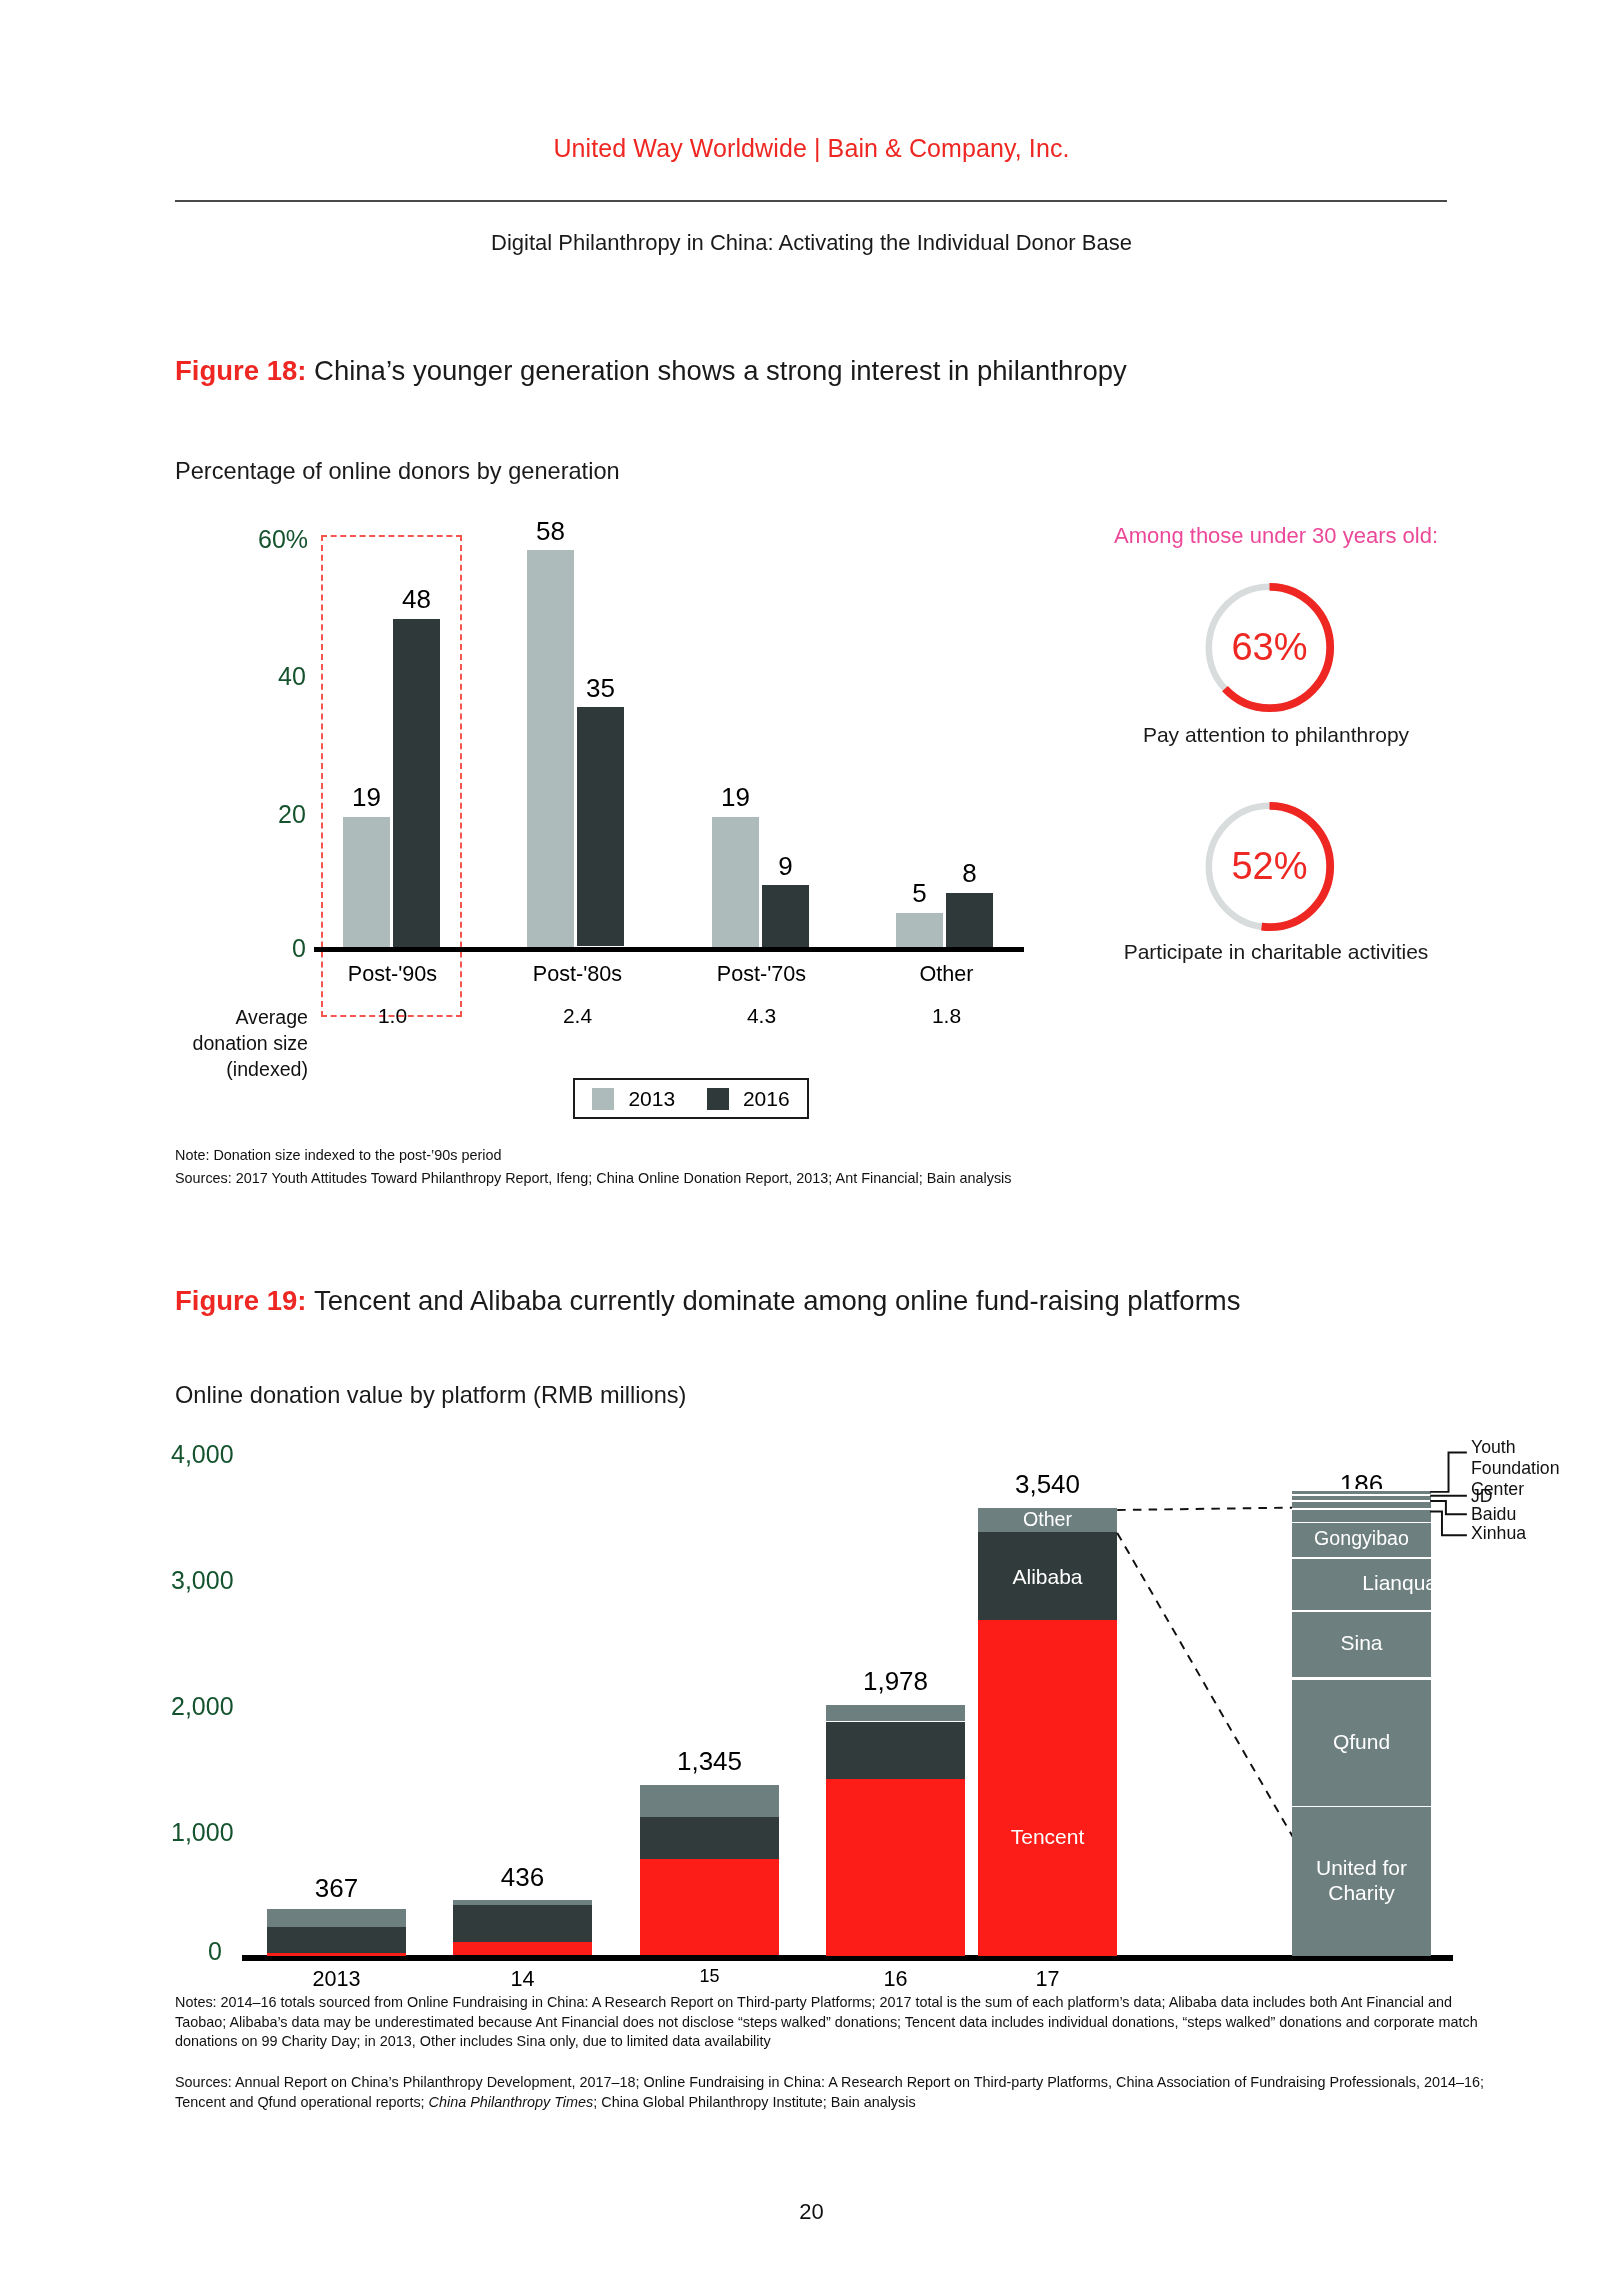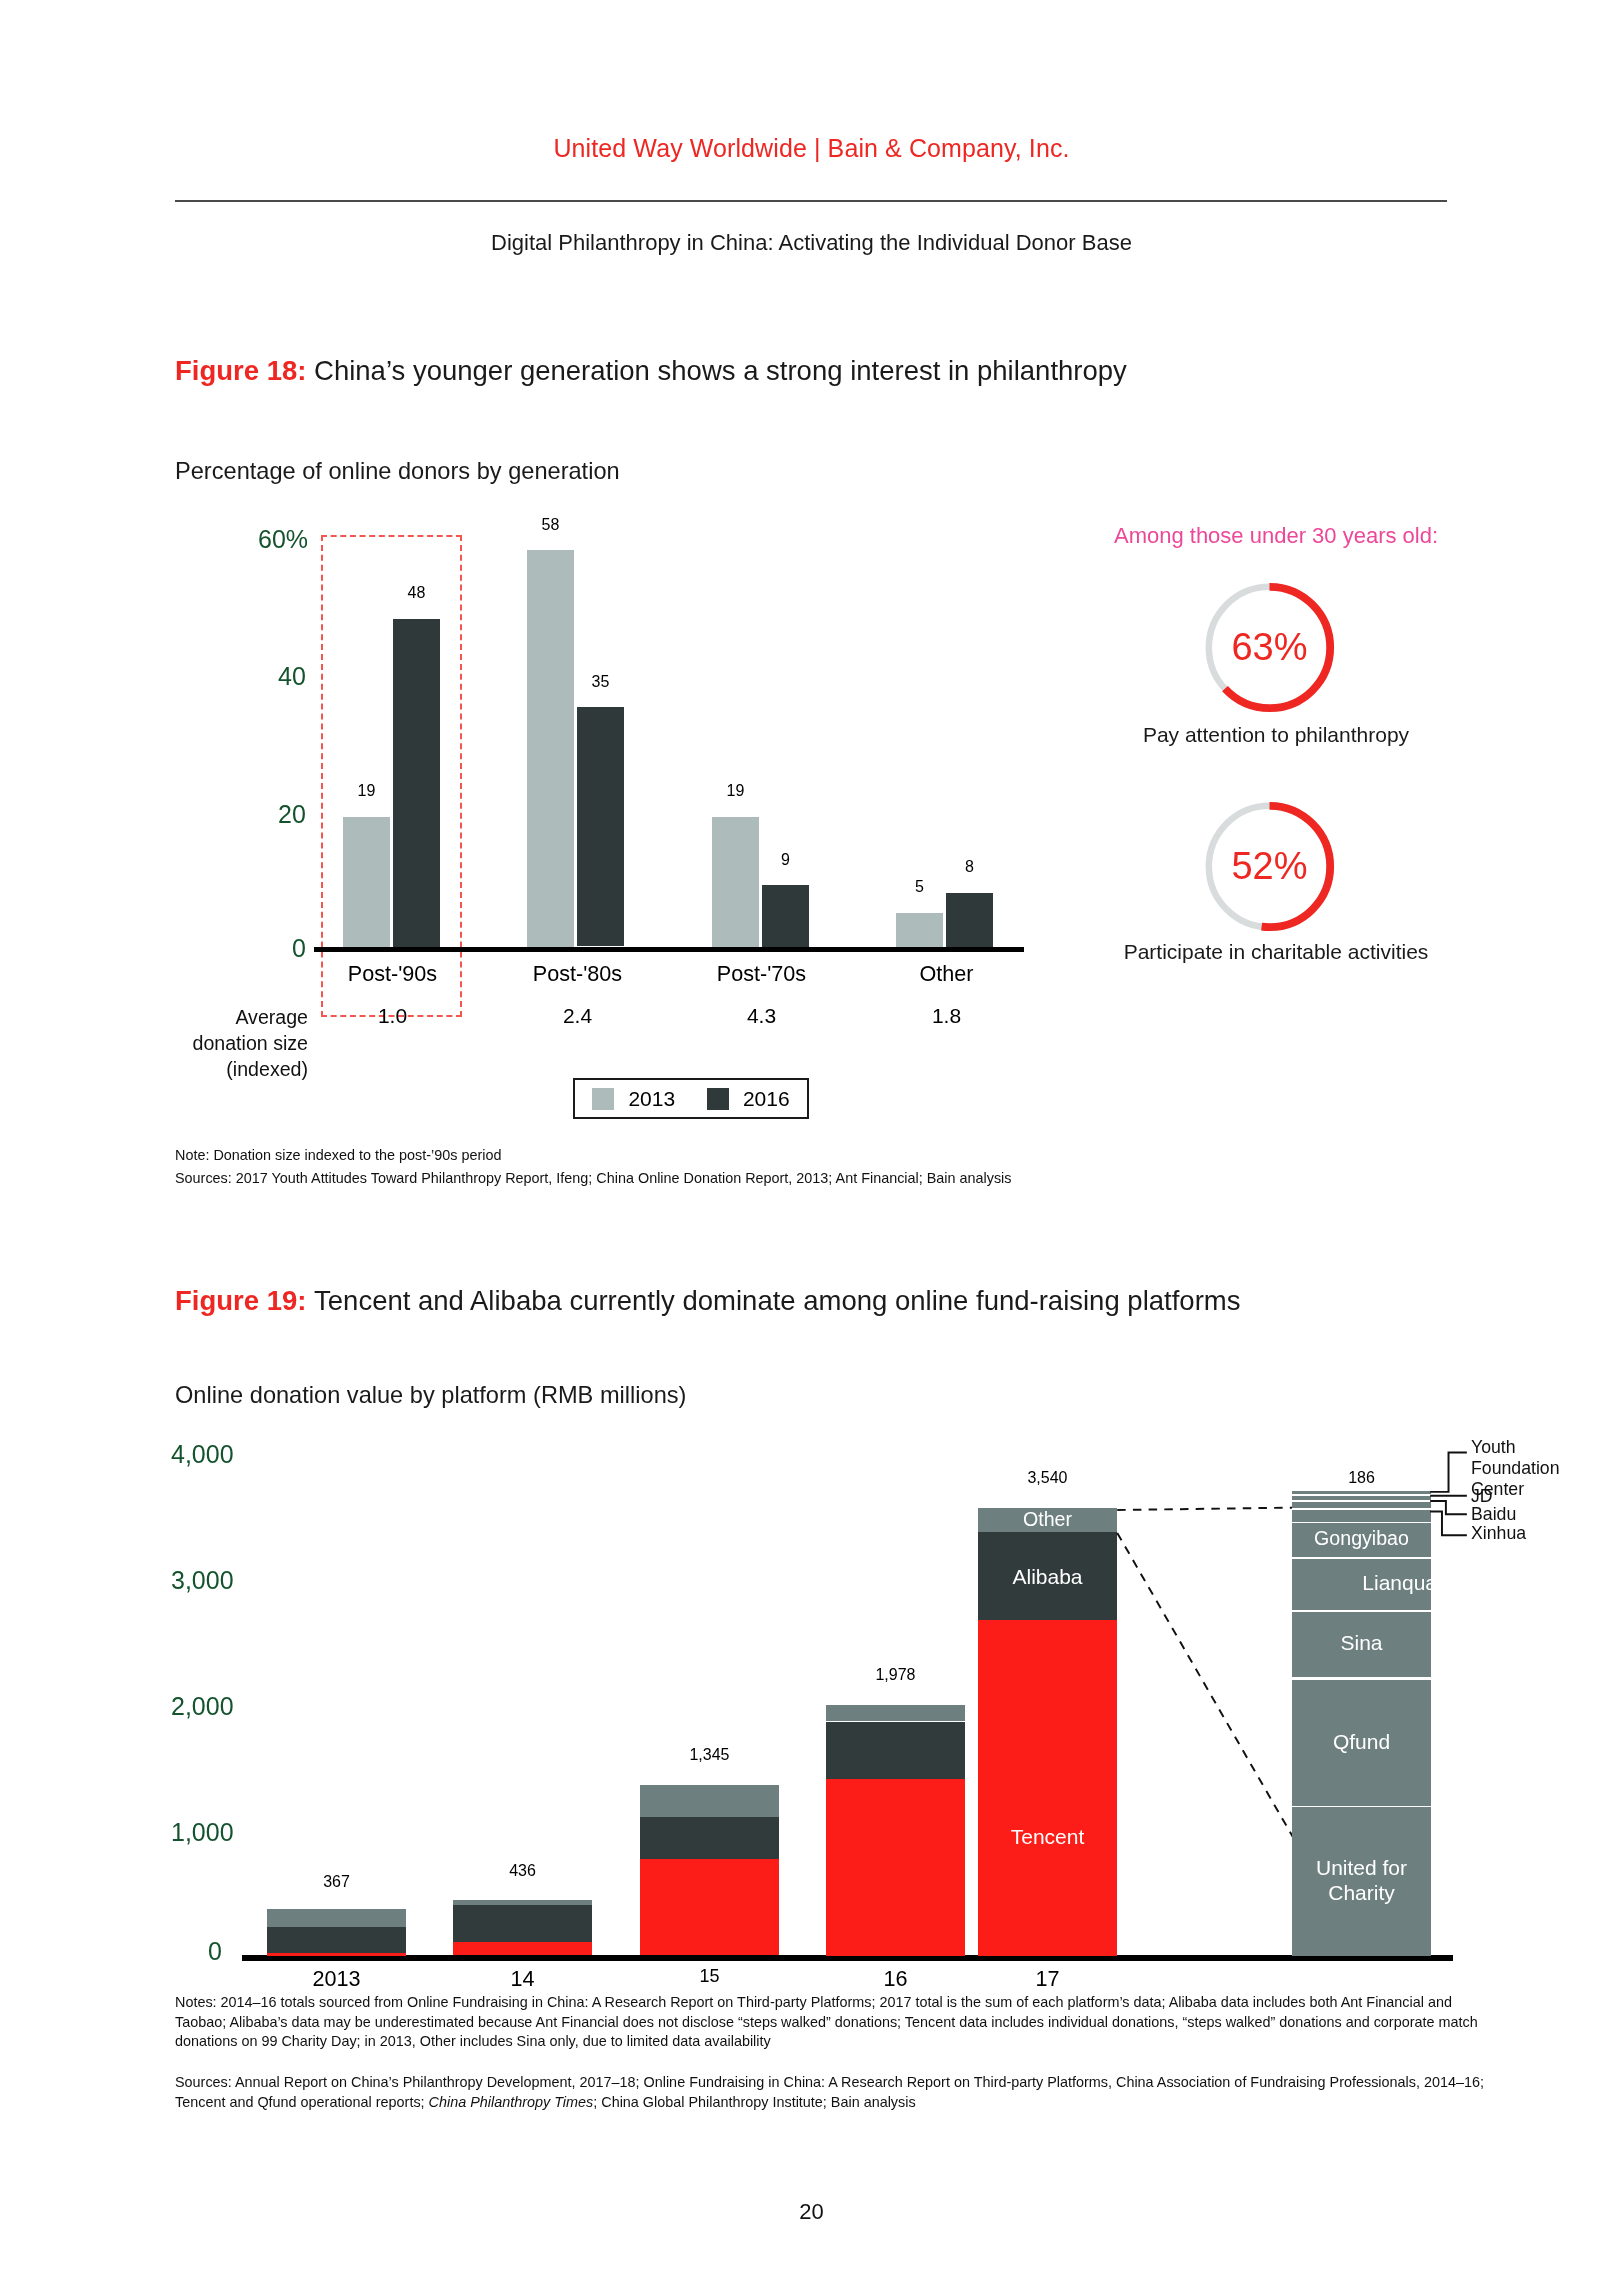--- a/index.html
+++ b/index.html
@@ -20,21 +20,21 @@
     font-size:22px; color:#1a1a1a;
   }
 
   
   .fig-title { position:absolute; left:175px; font-size:27.5px; color:#1a1a1a; white-space:nowrap; }
   .fig-title .num { color:#ee2722; font-weight:bold; }
   .fig-sub { position:absolute; left:175px; font-size:23.6px; color:#1a1a1a; }
 
   
   .axis-lbl { position:absolute; font-size:25px; color:#14532d; white-space:nowrap; }
-  .val-lbl  { position:absolute; font-size:16px; color:#000; white-space:nowrap; text-align:center; }
+  .val-lbl  { position:absolute; font-size:26px; color:#000; white-space:nowrap; text-align:center; }
   .baseline { position:absolute; background:#000; }
   .bar { position:absolute; }
 
   
   .c2013 { background:#aebbbb; }
   .c2016 { background:#303939; }
 
   
   .cTencent { background:#fc1c18; }
   .cAlibaba { background:#313b3b; }

